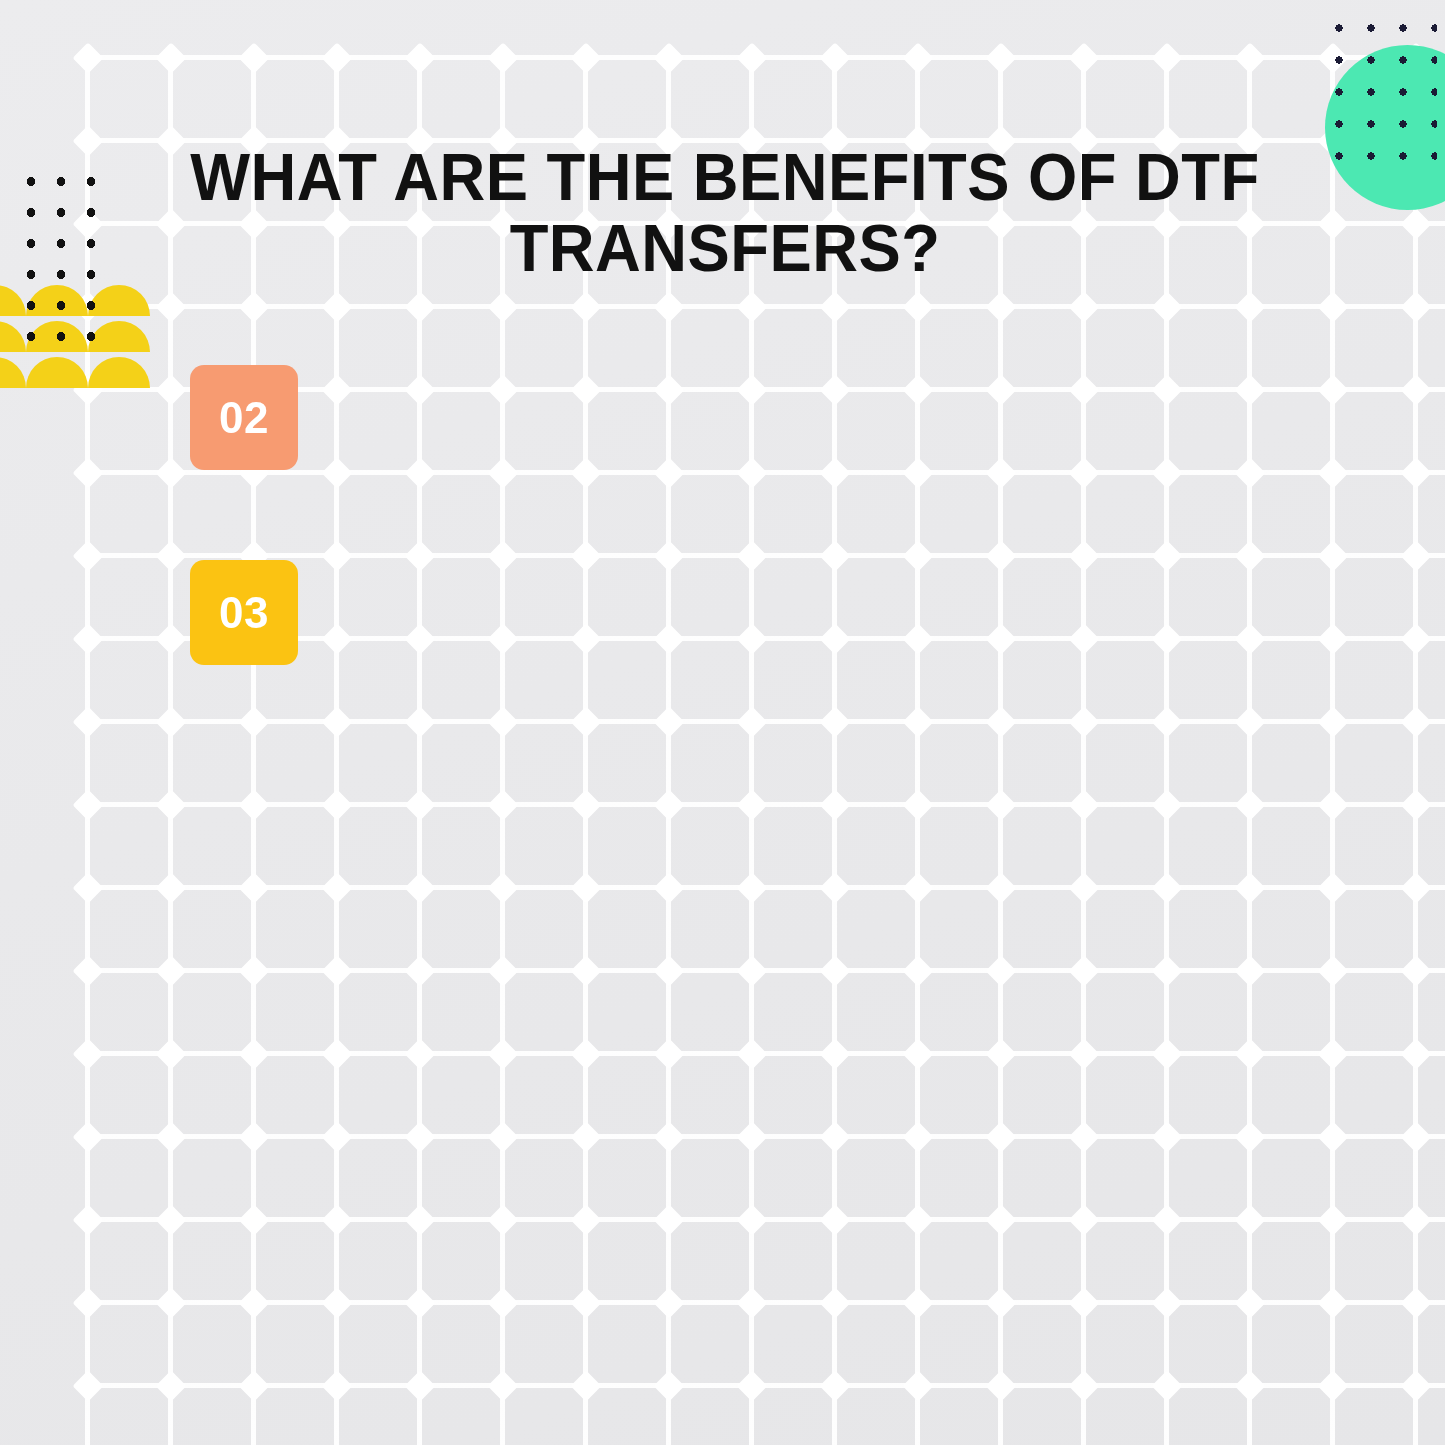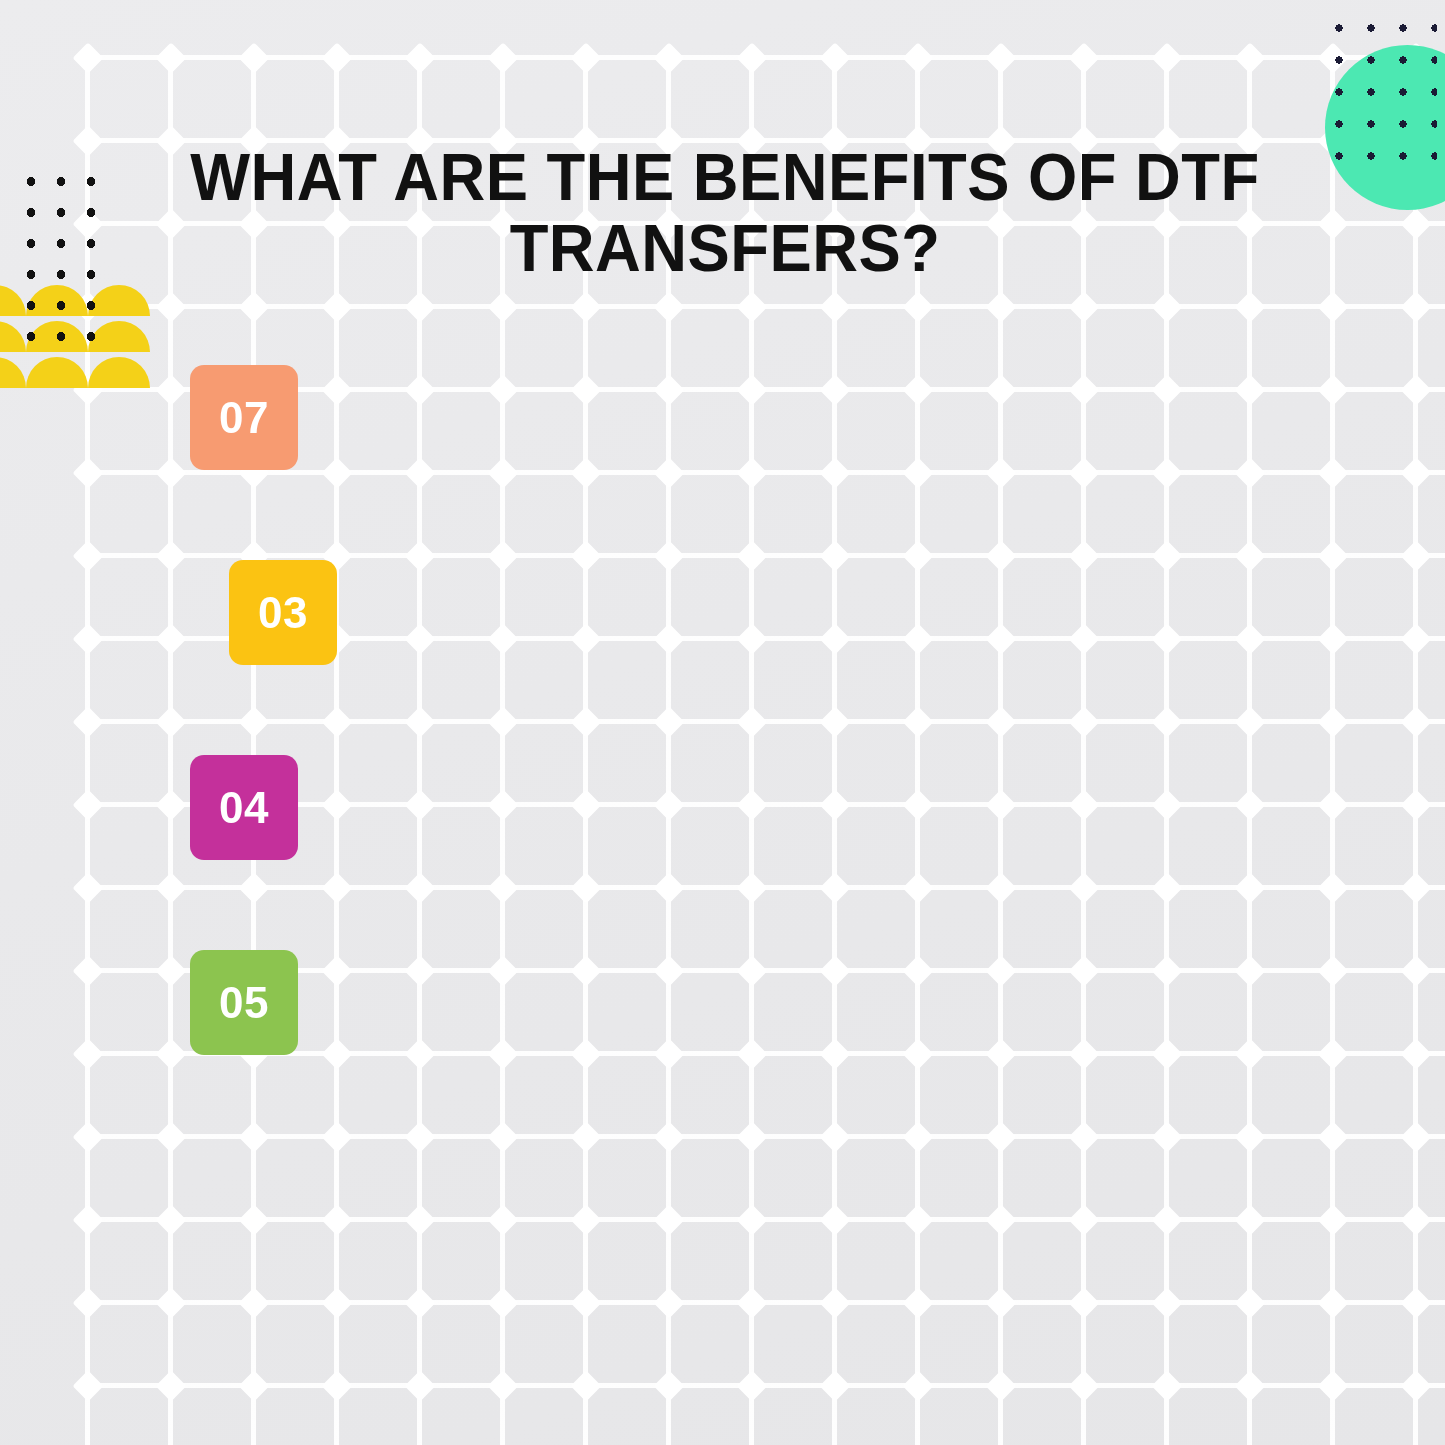--- a/index.html
+++ b/index.html
@@ -531,26 +531,24 @@
   <div class="dots-left"></div>
 
   <h1 class="headline">
     <span>WHAT ARE THE BENEFITS OF DTF</span>
     <br>
     <span>TRANSFERS?</span>
   </h1>
 
   <div class="list" id="benefit-list">
       <div class="row">
-        <div class="badge" style="background: rgb(247, 155, 113);">07</div>
+        <div class="badge" style="background: rgb(247, 155, 113);">02</div>
       </div>
       <div class="row">
-        <div class="badge" style="background: rgb(251, 195, 18); margin-left: 39px;">03</div>
+        <div class="badge" style="background: rgb(251, 195, 18);">03</div>
       </div>
       <div class="row">
-        <div class="badge" style="background: rgb(196, 48, 155);">04</div>
       </div>
       <div class="row">
-        <div class="badge" style="background: rgb(140, 196, 79);">05</div>
       </div>
     </div>
 
 </div>
 
 </body></html>

